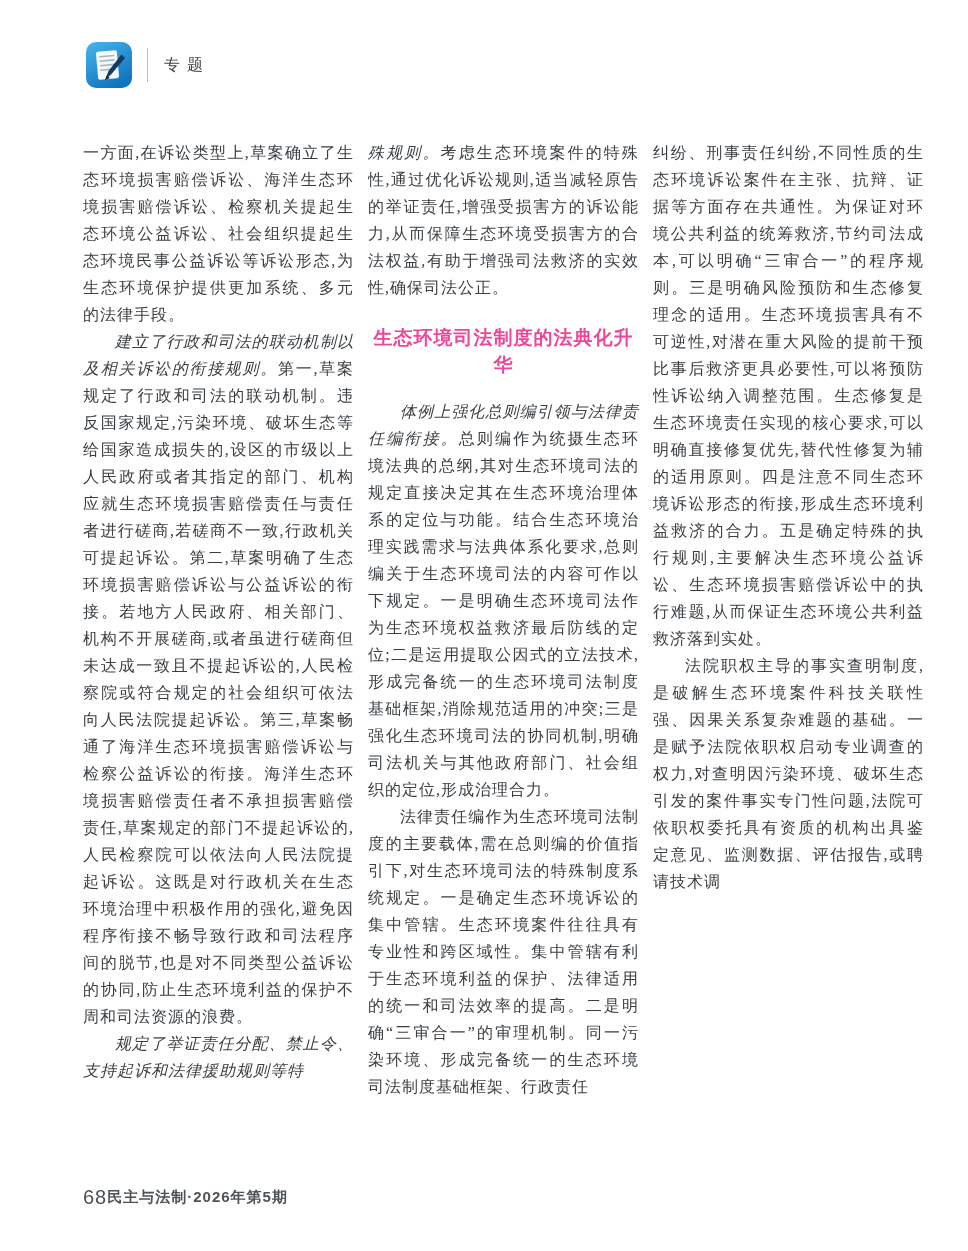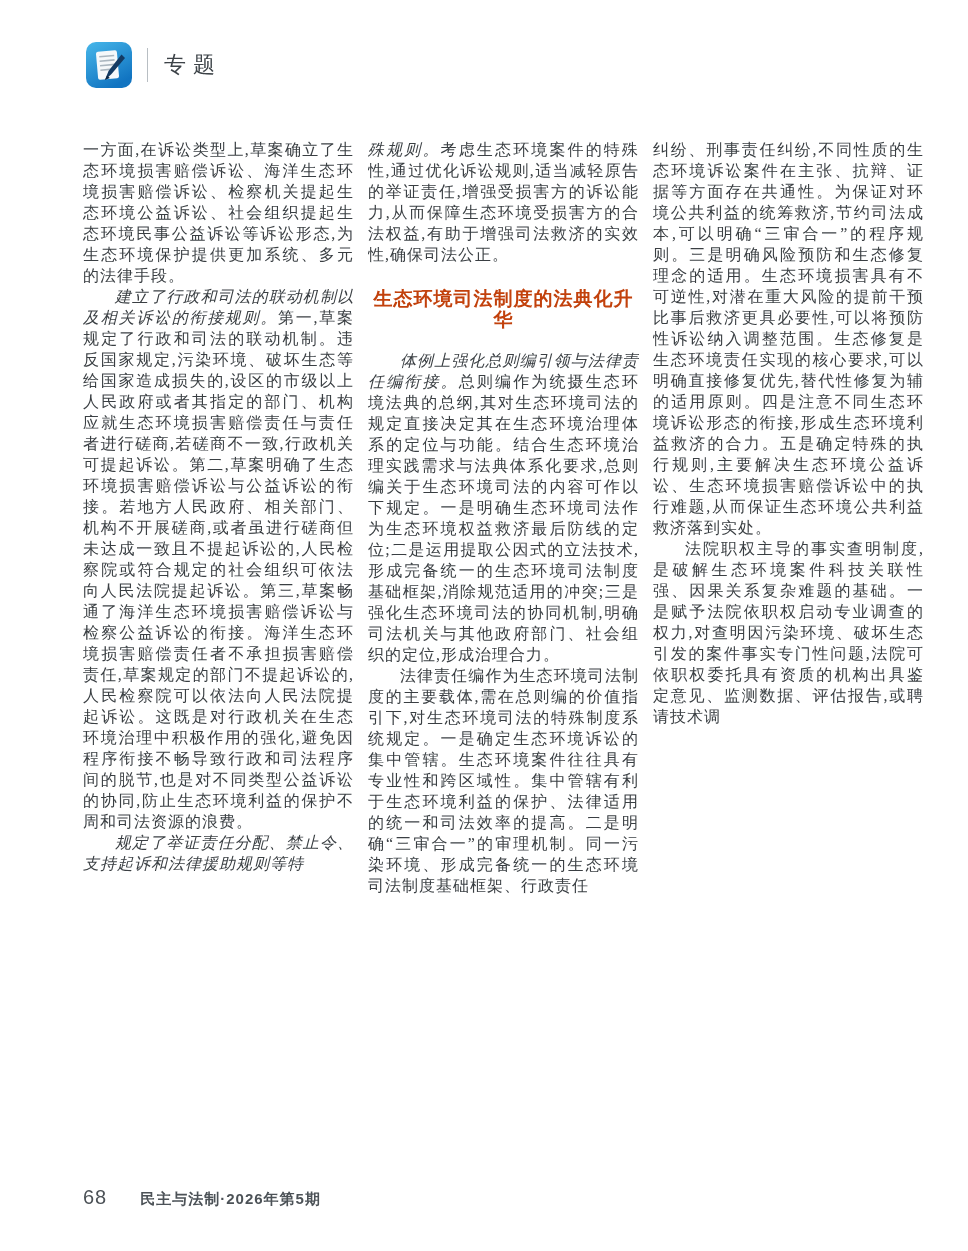--- a/index.html
+++ b/index.html
@@ -17,58 +17,58 @@
     display: flex; align-items: center;
   }
   .logo { width: 46px; height: 46px; display: block; }
   .logo svg { width: 46px; height: 46px; display: block; }
   .header-divider {
     width: 1px; height: 34px; background: #b8bec3;
     margin: 0 16px 0 15px;
   }
   .section-label {
     font-family: "Liberation Sans", "DejaVu Sans", sans-serif;
-    font-size: 22px; color: #3d4348; letter-spacing: 7px;
+    font-size: 16px; color: #3d4348; letter-spacing: 7px;
     font-weight: 500;
   }
 
   
   .article {
     position: absolute; left: 83px; top: 139px;
     width: 842px; height: 1030px;
     display: flex; gap: 14px;
   }
   .column {
     width: 271px; height: 1030px; overflow: hidden;
     text-align: justify;
-    font-size: 16px; line-height: 21px;
+    font-size: 16px; line-height: 27px;
     letter-spacing: 1px;
     color: #3a3f43;
   }
   .para { margin: 0; }
   .para.indent { text-indent: 2em; }
   .kai { }
   .col-heading {
     font-family: "Liberation Sans", "DejaVu Sans", sans-serif;
-    font-size: 19px; font-weight: bold; color: #c2410c;
+    font-size: 19px; font-weight: bold; color: #ec4899;
     text-align: center; letter-spacing: 1px;
     margin: 23px 0 20px 0; text-indent: 0;
   }
 
   
   .page-footer {
     position: absolute; left: 83px; top: 1186px;
-    display: flex; align-items: flex-end;
+    display: flex; align-items: center;
     color: #4c5257;
     font-family: "Liberation Sans", "DejaVu Sans", sans-serif;
   }
   .page-number { font-size: 20px; letter-spacing: 1px; }
   .journal-name {
     font-size: 15px; font-weight: bold; letter-spacing: 1px;
-    margin-left: 33px;
+    margin-left: 0;
   }
 </style>
 </head>
 <body>
 
 <div class="page">
 
   <header class="page-header">
     <span class="logo">
       <svg viewBox="0 0 46 46" xmlns="http://www.w3.org/2000/svg">

